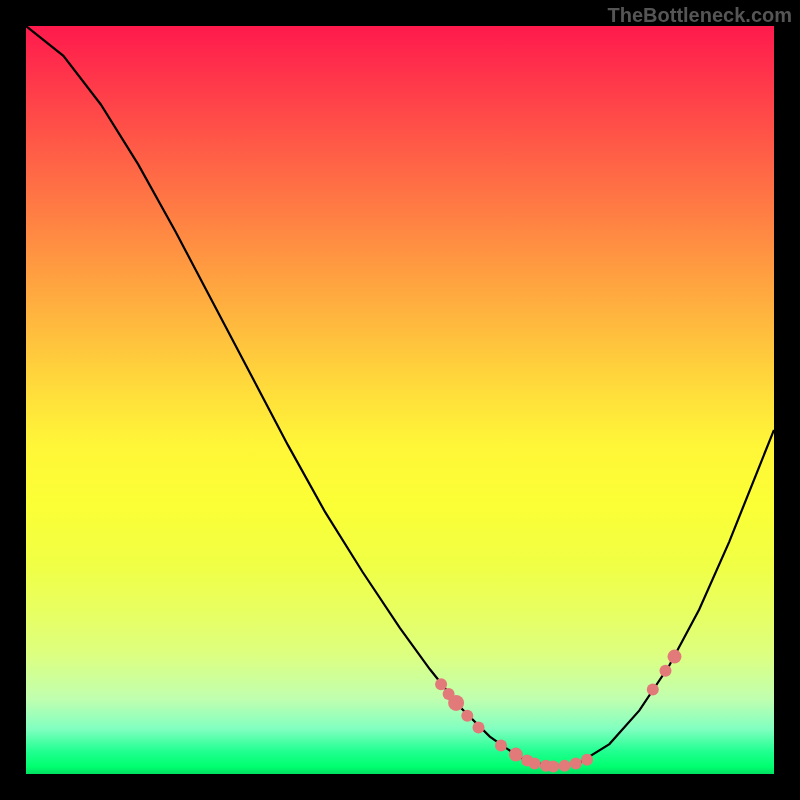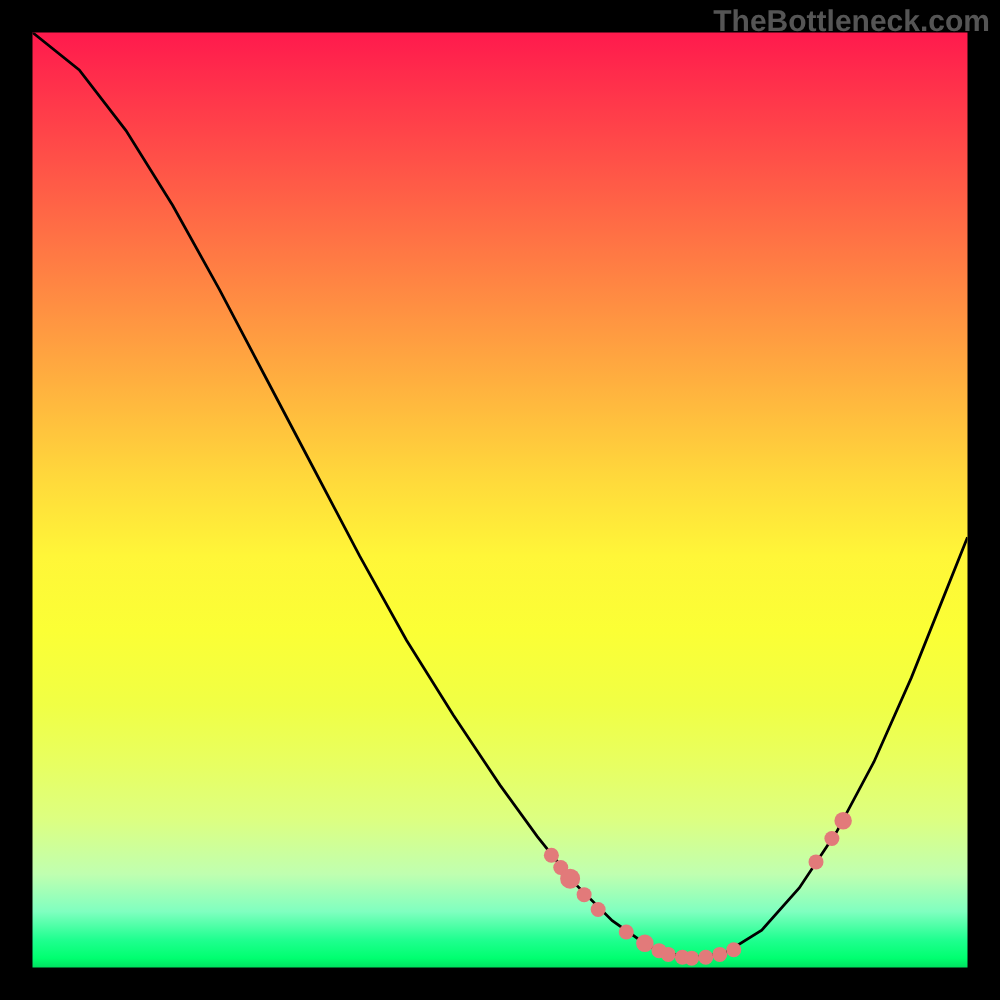--- a/index.html
+++ b/index.html
@@ -9,21 +9,21 @@
     background: #000;
     position: relative;
     overflow: hidden;
     font-family: Arial, sans-serif;
   }
   .attribution {
     position: absolute;
     top: 4px;
     right: 8px;
     color: #555;
-    font-size: 24px;
+    font-size: 20px;
     font-weight: bold;
     z-index: 10;
   }
   .plot-area {
     position: absolute;
     left: 26px;
     top: 26px;
     width: 748px;
     height: 748px;
     background: linear-gradient(to bottom,

